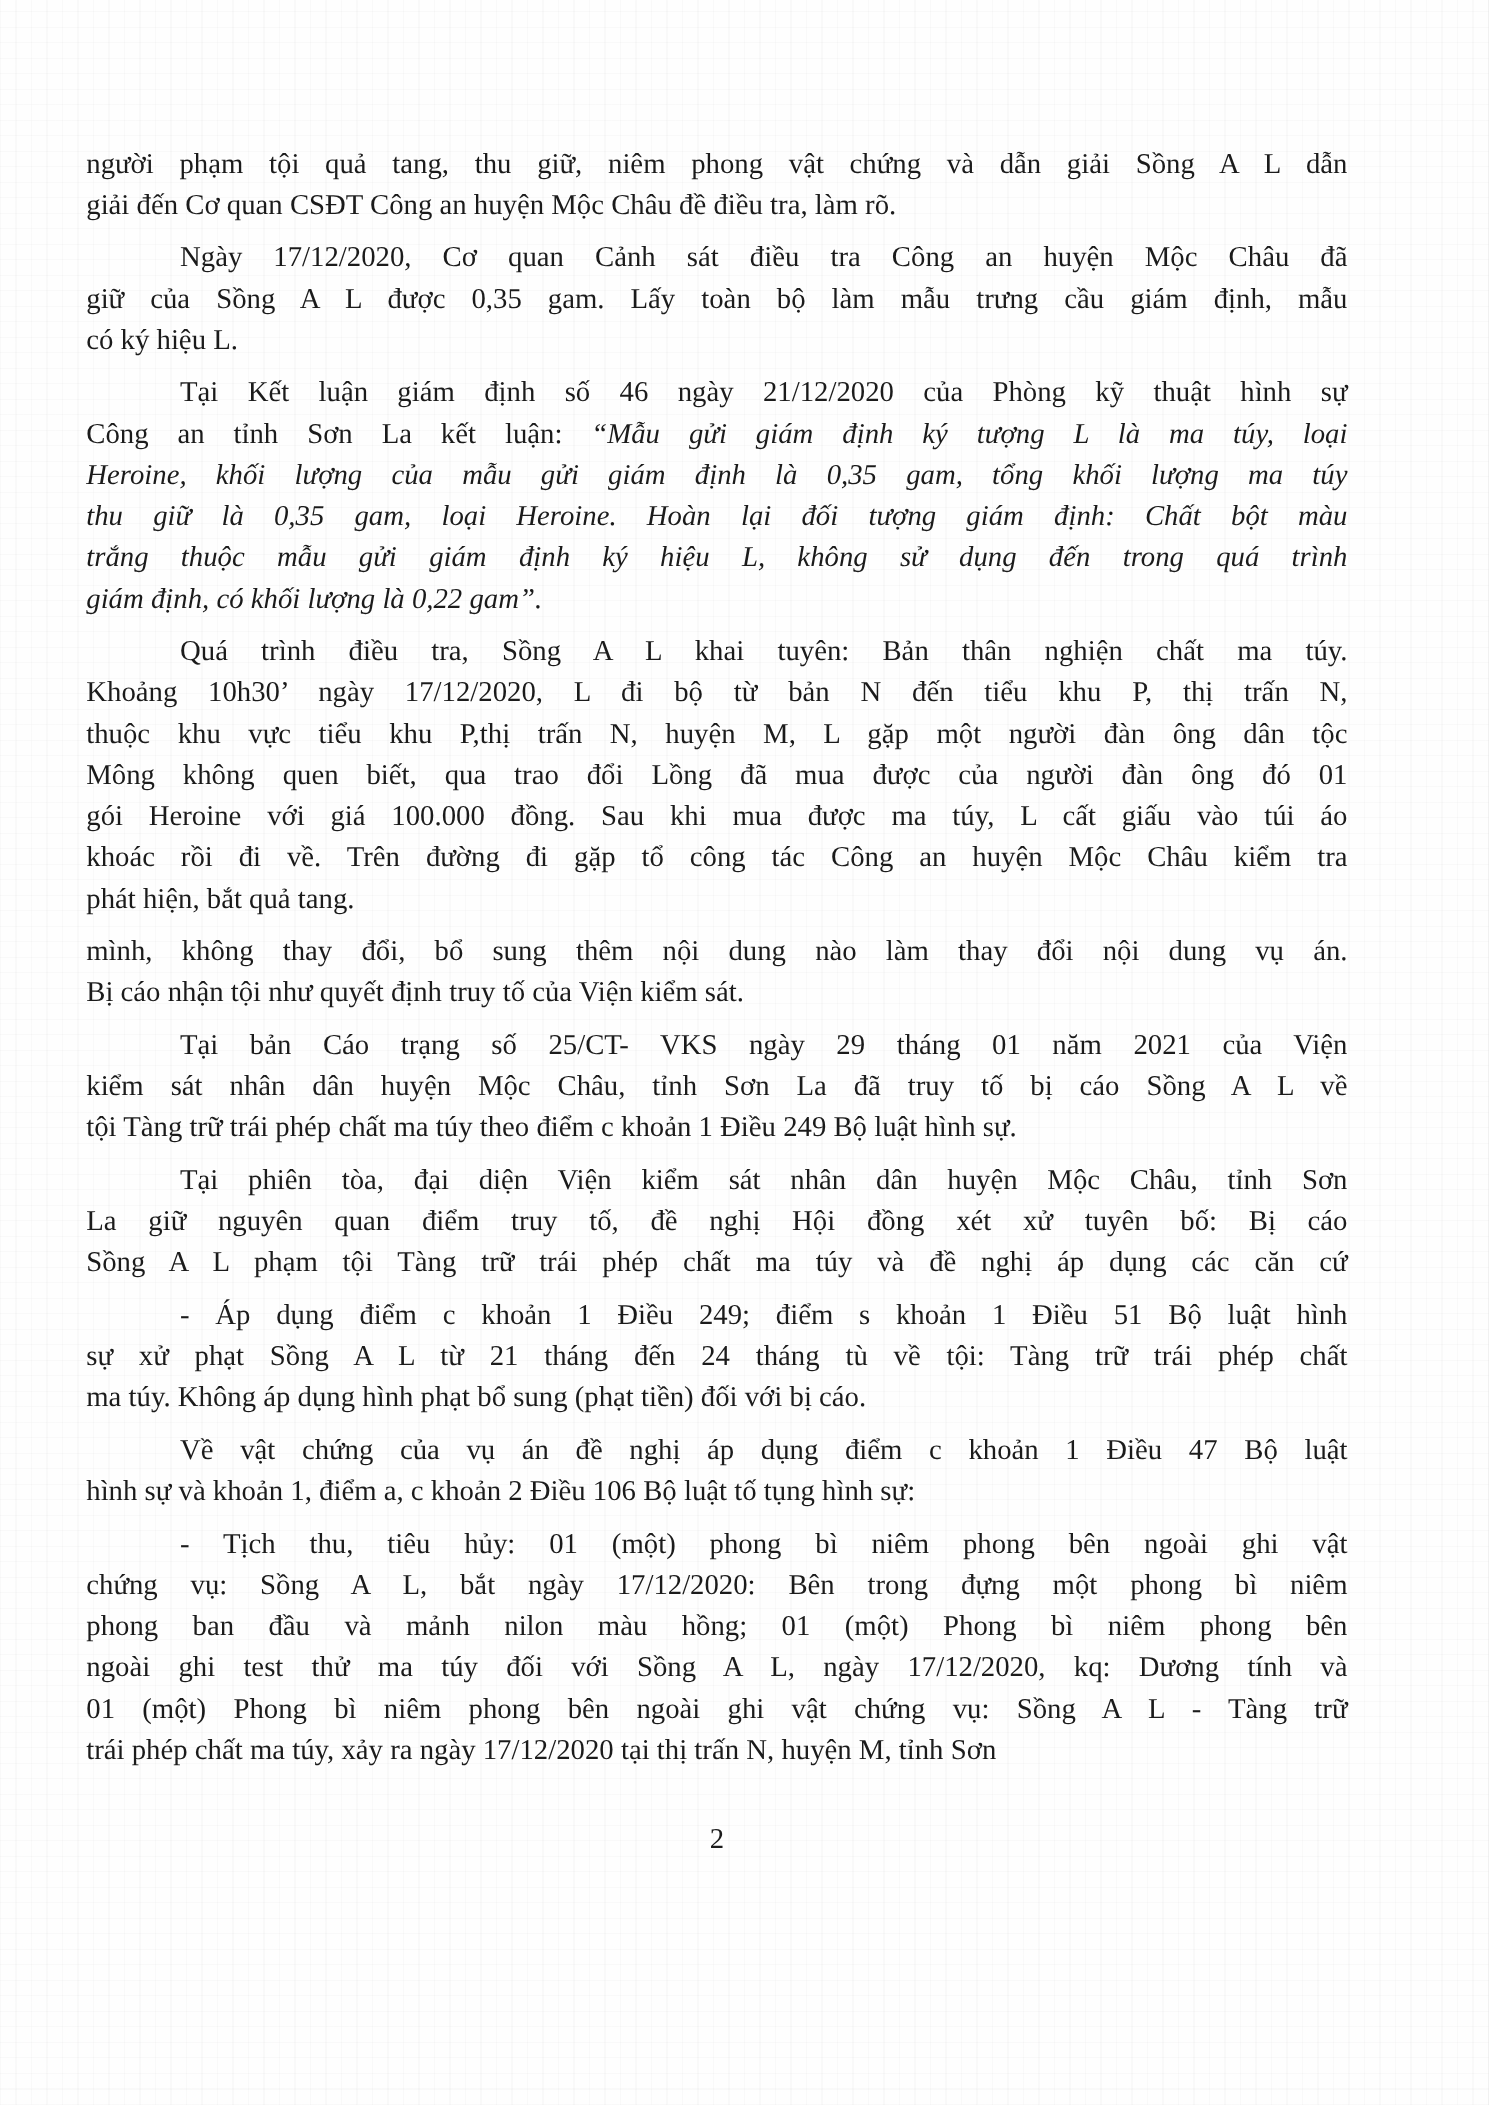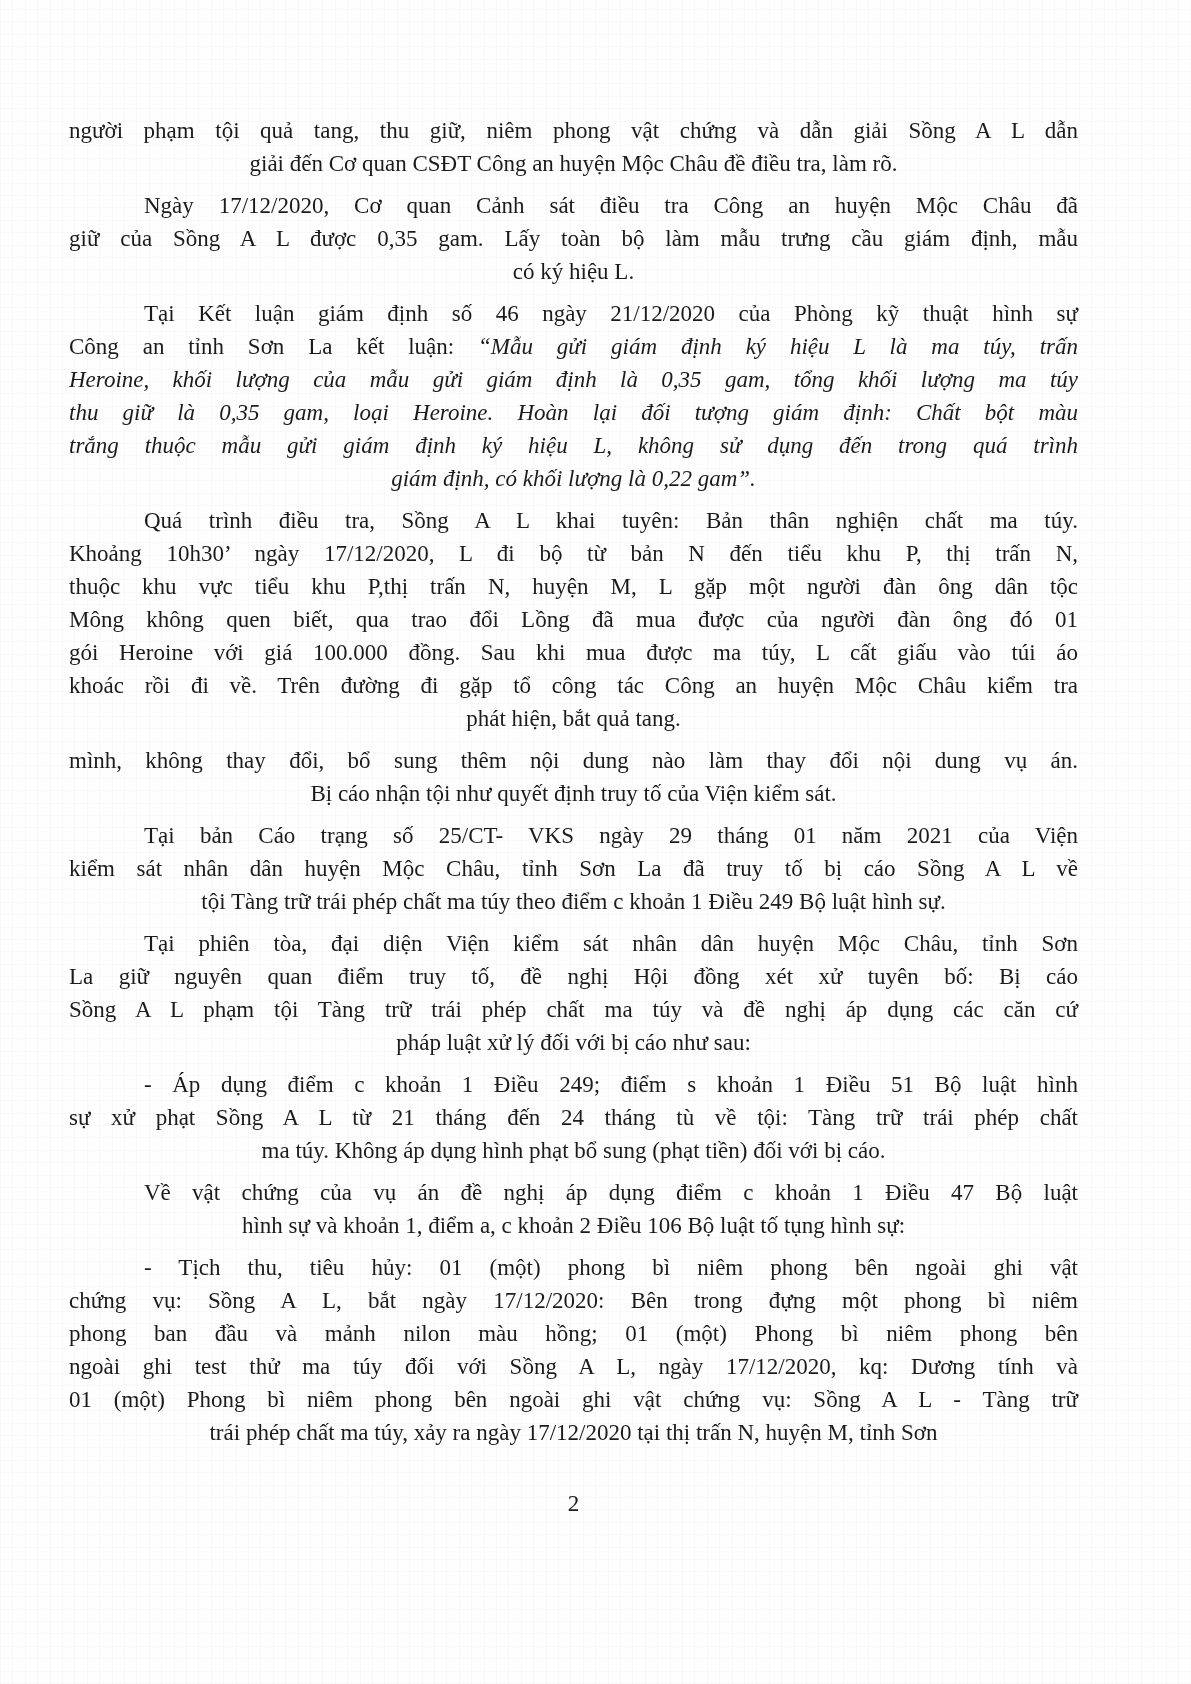--- a/index.html
+++ b/index.html
@@ -15,21 +15,21 @@
     overflow: hidden;
     box-sizing: border-box;
     padding: 114px 113px 0 69px;
     font-family: "Liberation Serif", "DejaVu Serif", serif;
     font-size: 23px;
     line-height: 33px;
     color: #1b1b1b;
   }
   .para { margin: 0; }
   .para + .para { margin-top: 9px; }
-  .line { text-align: center; }
+  .line { text-align: left; }
   .line.just { text-align: justify; text-align-last: justify; text-justify: inter-word; }
   .line.indent { text-indent: 75px; }
   .it { font-style: italic; }
   .page-num {
     margin-top: 38px;
     text-align: center;
   }
 </style>
 </head>
 <body>
@@ -40,21 +40,21 @@
         <div class="line just"><span>người phạm tội quả tang, thu giữ, niêm phong vật chứng và dẫn giải Sồng A L dẫn</span></div>
         <div class="line"><span>giải đến Cơ quan CSĐT Công an huyện Mộc Châu đề điều tra, làm rõ.</span></div>
       </div>
       <div class="para">
         <div class="line just indent"><span>Ngày 17/12/2020, Cơ quan Cảnh sát điều tra Công an huyện Mộc Châu đã</span></div>
         <div class="line just"><span>giữ của Sồng A L được 0,35 gam. Lấy toàn bộ làm mẫu trưng cầu giám định, mẫu</span></div>
         <div class="line"><span>có ký hiệu L.</span></div>
       </div>
       <div class="para">
         <div class="line just indent"><span>Tại Kết luận giám định số 46 ngày 21/12/2020 của Phòng kỹ thuật hình sự</span></div>
-        <div class="line just"><span>Công an tỉnh Sơn La kết luận: </span><span class="it">“Mẫu gửi giám định ký hiệu L là ma túy, trấn</span></div>
+        <div class="line just"><span>Công an tỉnh Sơn La kết luận: </span><span class="it">“Mẫu gửi giám định ký tượng L là ma túy, loại</span></div>
         <div class="line just"><span class="it">Heroine, khối lượng của mẫu gửi giám định là 0,35 gam, tổng khối lượng ma túy</span></div>
         <div class="line just"><span class="it">thu giữ là 0,35 gam, loại Heroine. Hoàn lại đối tượng giám định: Chất bột màu</span></div>
         <div class="line just"><span class="it">trắng thuộc mẫu gửi giám định ký hiệu L, không sử dụng đến trong quá trình</span></div>
         <div class="line"><span class="it">giám định, có khối lượng là 0,22 gam”.</span></div>
       </div>
       <div class="para">
         <div class="line just indent"><span>Quá trình điều tra, Sồng A L khai tuyên: Bản thân nghiện chất ma túy.</span></div>
         <div class="line just"><span>Khoảng 10h30’ ngày 17/12/2020, L đi bộ từ bản N đến tiểu khu P, thị trấn N,</span></div>
         <div class="line just"><span>thuộc khu vực tiểu khu P,thị trấn N, huyện M, L gặp một người đàn ông dân tộc</span></div>
         <div class="line just"><span>Mông không quen biết, qua trao đổi Lồng đã mua được của người đàn ông đó 01</span></div>
@@ -68,21 +68,20 @@
       </div>
       <div class="para">
         <div class="line just indent"><span>Tại bản Cáo trạng số 25/CT- VKS ngày 29 tháng 01 năm 2021 của Viện</span></div>
         <div class="line just"><span>kiểm sát nhân dân huyện Mộc Châu, tỉnh Sơn La đã truy tố bị cáo Sồng A L về</span></div>
         <div class="line"><span>tội Tàng trữ trái phép chất ma túy theo điểm c khoản 1 Điều 249 Bộ luật hình sự.</span></div>
       </div>
       <div class="para">
         <div class="line just indent"><span>Tại phiên tòa, đại diện Viện kiểm sát nhân dân huyện Mộc Châu, tỉnh Sơn</span></div>
         <div class="line just"><span>La giữ nguyên quan điểm truy tố, đề nghị Hội đồng xét xử tuyên bố: Bị cáo</span></div>
         <div class="line just"><span>Sồng A L phạm tội Tàng trữ trái phép chất ma túy và đề nghị áp dụng các căn cứ</span></div>
-        <div class="line"><span>pháp luật xử lý đối với bị cáo như sau:</span></div>
       </div>
       <div class="para">
         <div class="line just indent"><span>- Áp dụng điểm c khoản 1 Điều 249; điểm s khoản 1 Điều 51 Bộ luật hình</span></div>
         <div class="line just"><span>sự xử phạt Sồng A L từ 21 tháng đến 24 tháng tù về tội: Tàng trữ trái phép chất</span></div>
         <div class="line"><span>ma túy. Không áp dụng hình phạt bổ sung (phạt tiền) đối với bị cáo.</span></div>
       </div>
       <div class="para">
         <div class="line just indent"><span>Về vật chứng của vụ án đề nghị áp dụng điểm c khoản 1 Điều 47 Bộ luật</span></div>
         <div class="line"><span>hình sự và khoản 1, điểm a, c khoản 2 Điều 106 Bộ luật tố tụng hình sự:</span></div>
       </div>

